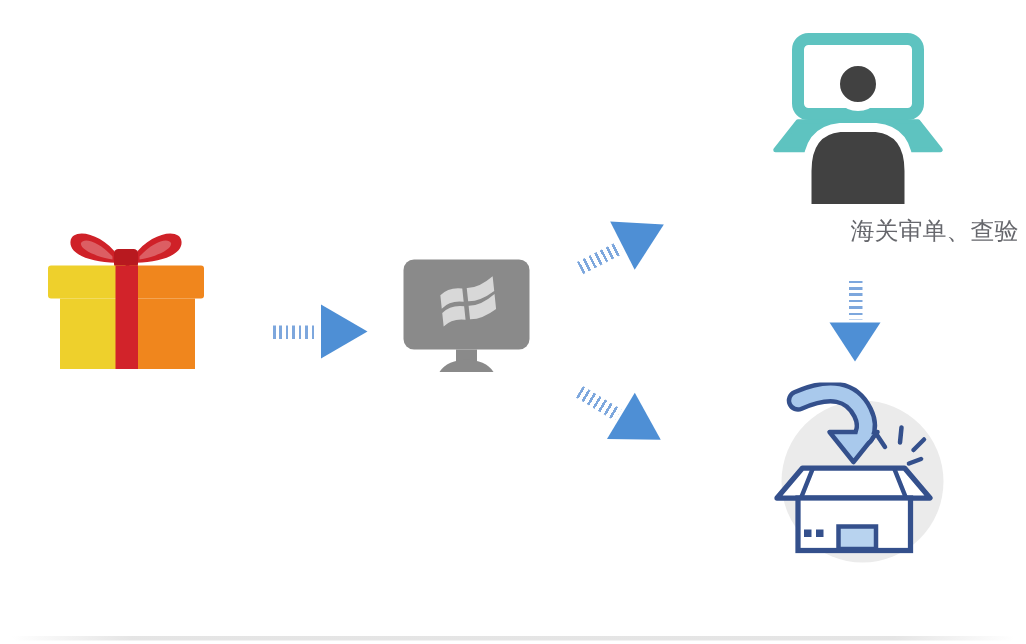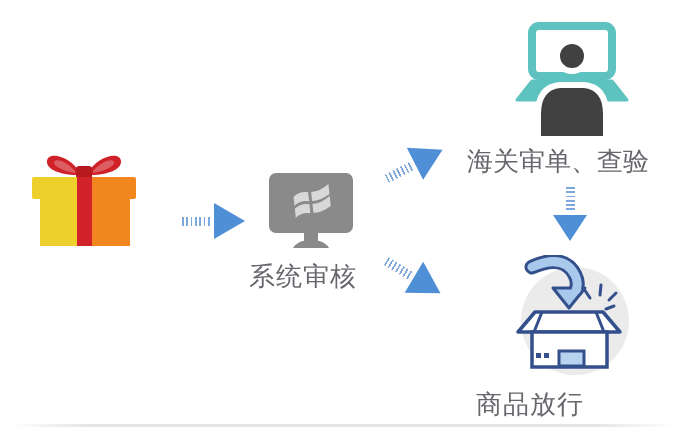--- a/index.html
+++ b/index.html
@@ -1,22 +1,22 @@
 <!DOCTYPE html>
 <html><head>
 <meta charset="utf-8">
 <style>
   html,body{margin:0;padding:0;background:#fff;}
   .stage{
     position:relative;width:684px;height:429px;background:#ffffff;overflow:hidden;
     font-family:"DejaVu Sans","Liberation Sans",sans-serif;
   }
   .node-label{
-    position:absolute;font-size:26px;color:#66676c;letter-spacing:1px;
-    text-align:left;white-space:nowrap;
+    position:absolute;font-size:16px;color:#66676c;letter-spacing:1px;
+    text-align:right;white-space:nowrap;
   }
   .icon-wrap{position:absolute;}
   
   .flow-arrow{position:absolute;display:flex;align-items:center;gap:2px;}
   .flow-arrow.vertical{flex-direction:column;}
   .arrow-tail{
     width:30px;height:9px;
     background:repeating-linear-gradient(90deg,#7da7dd 0px,#7da7dd 1.7px,transparent 1.7px,transparent 4.3px);
   }
   .arrow-tail.v{
@@ -63,21 +63,20 @@
       <rect x="38" y="63" width="14" height="8" fill="#8a8a8a"></rect>
       <path d="M27 78 C33 67 57 67 63 78 Z" fill="#8a8a8a"></path>
       <g transform="translate(26,14) rotate(-6 19 16)" fill="#d8d8d8">
         <path d="M2 11 Q8 6 17 8 L17 17 Q8 15 2 20 Z"></path>
         <path d="M20 8 Q28 9 38 2 L38 12 Q28 18 20 17 Z"></path>
         <path d="M2 23 Q8 18 17 20 L17 29 Q8 27 2 32 Z"></path>
         <path d="M20 20 Q28 21 38 14 L38 24 Q28 30 20 29 Z"></path>
       </g>
     </svg>
   </div>
-  <div class="node-label" style="left:249px;top:259px;width:120px;">系统审核</div>
 
   <div class="flow-arrow rot-up" style="left:383px;top:146px;">
     <span class="arrow-tail"></span>
     <span class="arrow-head"></span>
   </div>
 
   <div class="flow-arrow rot-down" style="left:382px;top:259px;">
     <span class="arrow-tail"></span>
     <span class="arrow-head"></span>
   </div>
@@ -112,16 +111,15 @@
         <line x1="94" y1="54" x2="102" y2="51"></line>
       </g>
       <path d="M6 77 L23 57 L91 57 L108 77 Z" fill="#ffffff" stroke="#34508c" stroke-width="3.5" stroke-linejoin="round"></path>
       <path d="M30 57 L22 77 M84 57 L92 77" fill="none" stroke="#34508c" stroke-width="3"></path>
       <rect x="20" y="77" width="75" height="35" fill="#ffffff" stroke="#34508c" stroke-width="3.5"></rect>
       <rect x="24" y="98" width="5" height="5" fill="#34508c"></rect>
       <rect x="32" y="98" width="5" height="5" fill="#34508c"></rect>
       <rect x="47" y="96" width="25" height="15" fill="#b8d3ef" stroke="#34508c" stroke-width="3"></rect>
     </svg>
   </div>
-  <div class="node-label" style="left:476px;top:387px;width:180px;">商品放行</div>
 
   <div class="photo-edge"></div>
 </div>
 
 </body></html>

